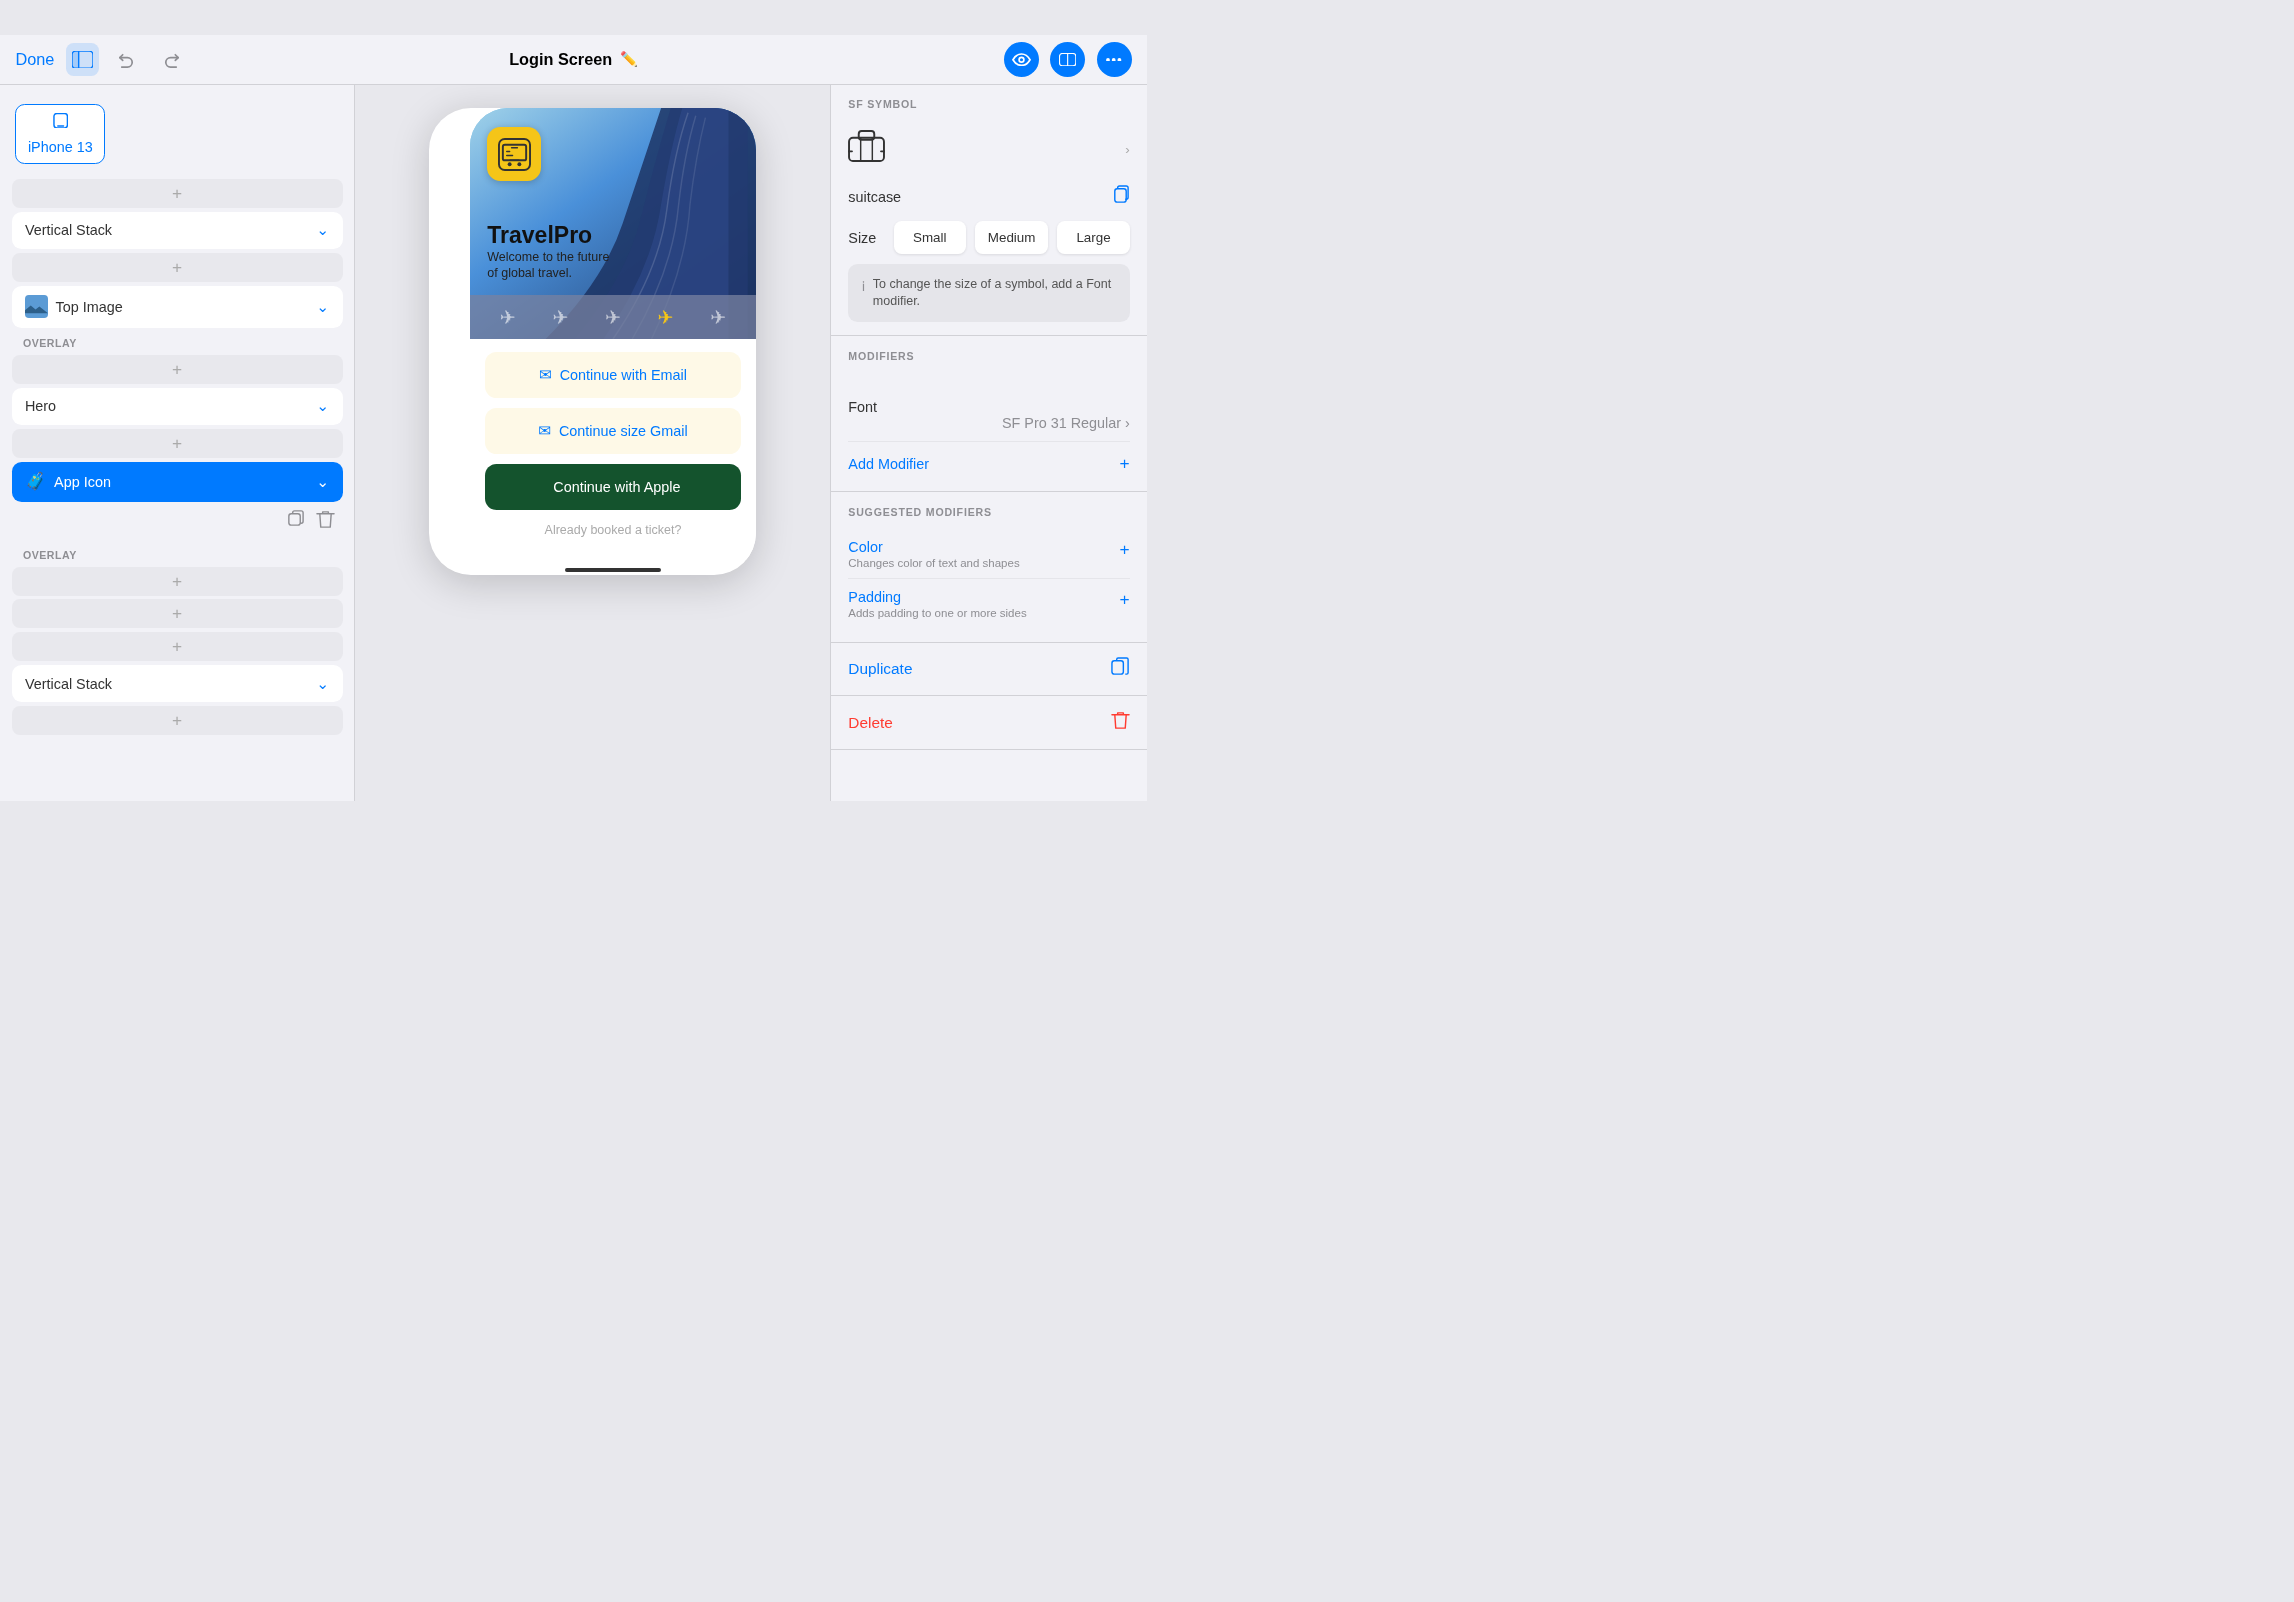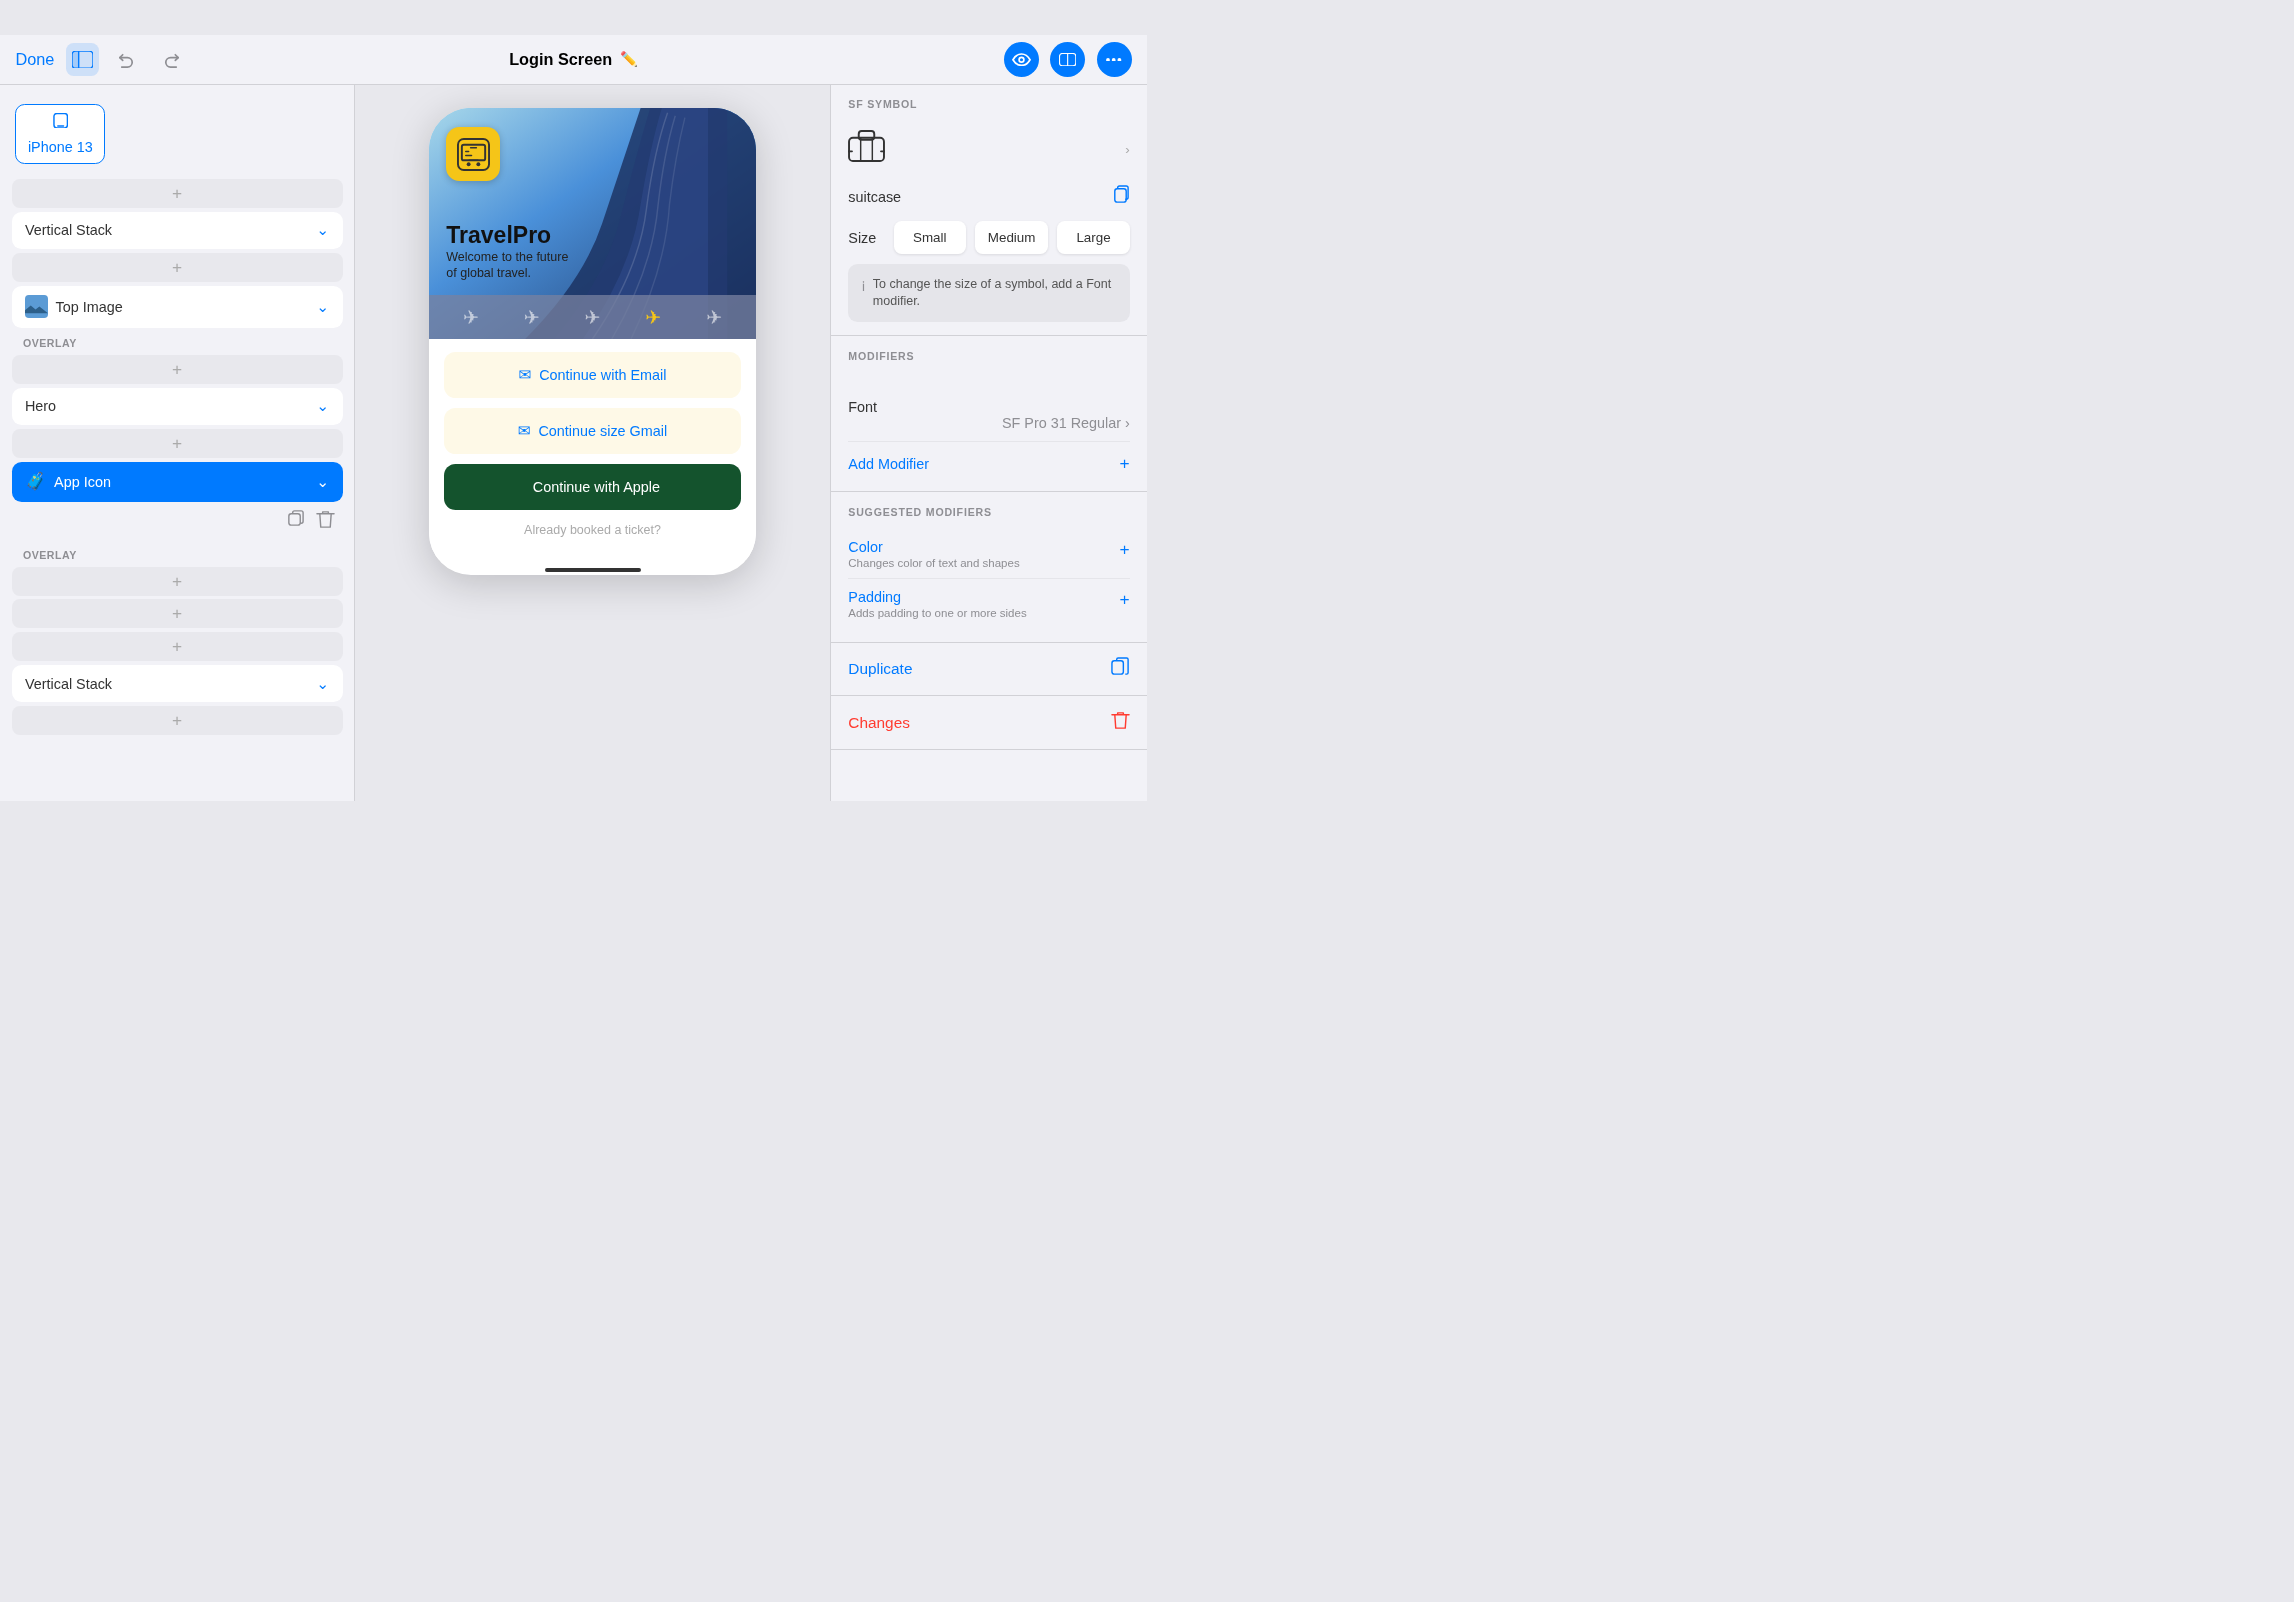--- a/index.html
+++ b/index.html
@@ -188,20 +188,21 @@
     }
 
     
     .phone-mockup {
       width: 327px;
       background: white;
       border-radius: 42px;
       box-shadow: 0 7.7px 38px rgba(0,0,0,0.18);
       overflow: hidden;
       position: relative;
+      padding-left: 41px;
     }
 
     .phone-inner {
       border-radius: 38px;
       overflow: hidden;
     }
 
     
     .hero-area {
       width: 100%;
@@ -785,21 +786,21 @@
       <span class="action-label-blue">Duplicate</span>
       <span class="action-icon-blue">
         <svg width="19" height="21" viewBox="0 0 20 22" fill="none">
           <rect x="1" y="5" width="12" height="14" rx="2.5" stroke="#007aff" stroke-width="1.5" fill="none"></rect>
           <path d="M6 5V3.5A1.5 1.5 0 017.5 2h9A1.5 1.5 0 0118 3.5v14A1.5 1.5 0 0116.5 19H15" stroke="#007aff" stroke-width="1.5" fill="none"></path>
         </svg>
       </span>
     </div>
 
     <div class="action-row">
-      <span class="action-label-red">Changes</span>
+      <span class="action-label-red">Delete</span>
       <span class="action-icon-red">
         <svg width="19" height="21" viewBox="0 0 20 22" fill="none">
           <path d="M1 5h18M7 5V3h6v2M16 5l-1 14H5L4 5" stroke="#ff3b30" stroke-width="1.5" stroke-linecap="round" stroke-linejoin="round" fill="none"></path>
         </svg>
       </span>
     </div>
 
   </div>
 
 </div>

